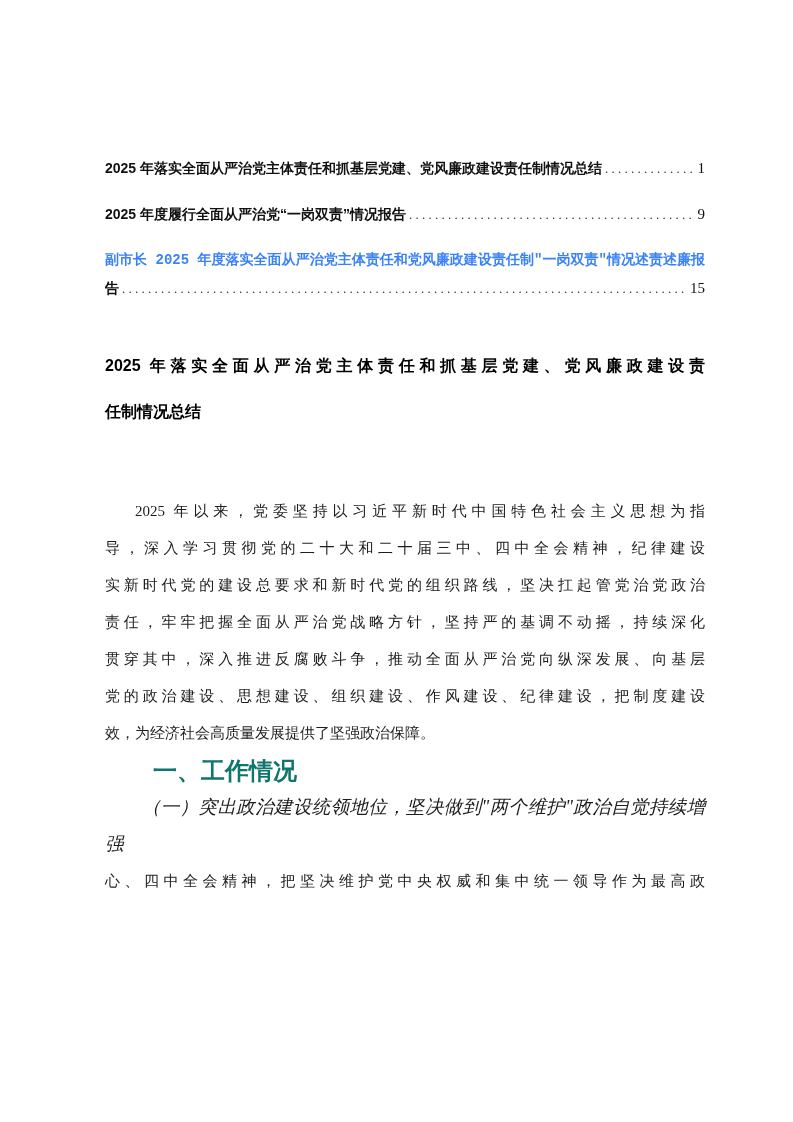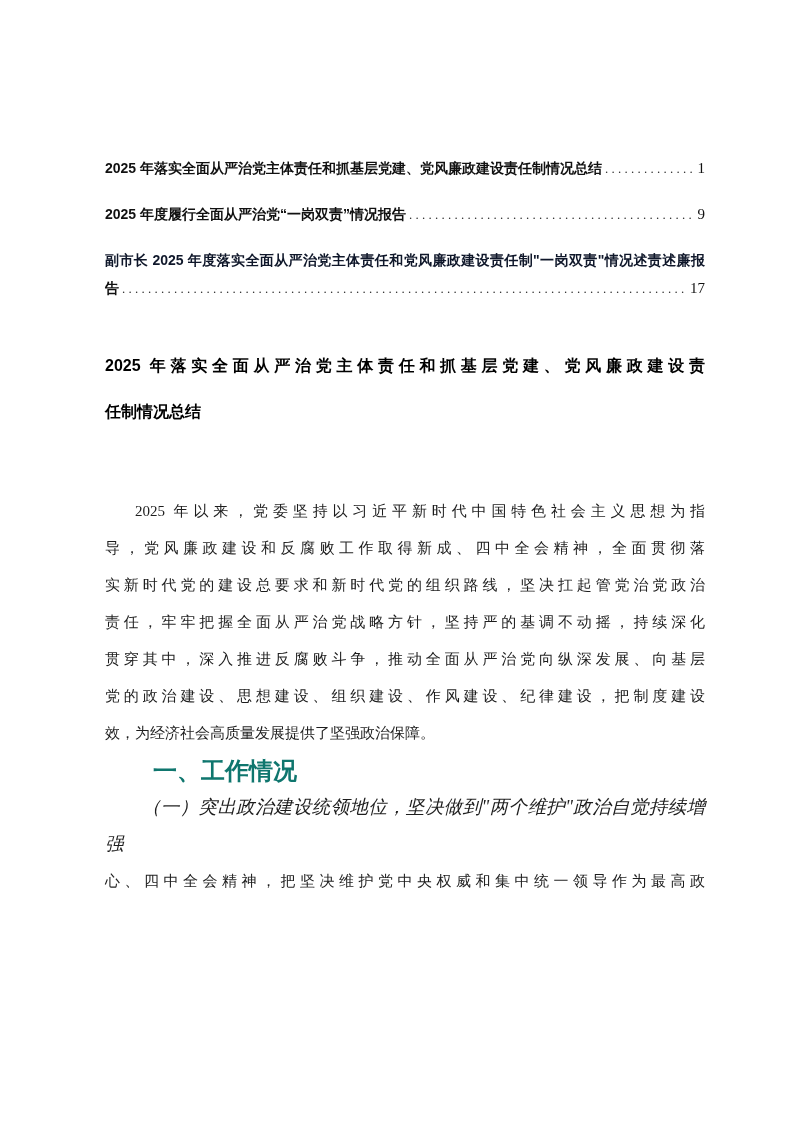--- a/index.html
+++ b/index.html
@@ -22,25 +22,25 @@
     line-height: 28px;
   }
   .toc-text {
     font-family: "Liberation Sans", sans-serif;
     font-weight: 700;
     font-size: 14px;
     color: #111;
     white-space: nowrap;
   }
   .toc-line-block {
-    font-family: Liberation Sans, sans-serif;
+    font-family: Liberation Mono, monospace;
     font-weight: 700;
     font-size: 14px;
     line-height: 28px;
-    color: #0f172a;
+    color: #3b82f6;
     text-align: justify;
     text-align-last: justify;
   }
   .toc-dots {
     flex: 1 1 auto;
     overflow: hidden;
     white-space: nowrap;
     margin: 0 3px;
     font-family: "Liberation Serif", serif;
     font-size: 13px;
@@ -137,34 +137,34 @@
         <span class="toc-dots"></span>
         <span class="toc-page">9</span>
       </div>
     </div>
 
     <div class="toc-item">
       <div class="toc-line-block">副市长 2025 年度落实全面从严治党主体责任和党风廉政建设责任制"一岗双责"情况述责述廉报</div>
       <div class="toc-row">
         <span class="toc-text">告</span>
         <span class="toc-dots"></span>
-        <span class="toc-page">17</span>
+        <span class="toc-page">15</span>
       </div>
     </div>
 
   </div>
 
   <div class="doc-title">
     <div class="title-line">2025 年落实全面从严治党主体责任和抓基层党建、党风廉政建设责</div>
     <div class="title-line last">任制情况总结</div>
   </div>
 
   <div class="intro">
     <div class="body-line first">2025 年以来，党委坚持以习近平新时代中国特色社会主义思想为指</div>
-    <div class="body-line">导，党风廉政建设和反腐败工作取得新成、四中全会精神，全面贯彻落</div>
+    <div class="body-line">导，深入学习贯彻党的二十大和二十届三中、四中全会精神，纪律建设</div>
     <div class="body-line">实新时代党的建设总要求和新时代党的组织路线，坚决扛起管党治党政治</div>
     <div class="body-line">责任，牢牢把握全面从严治党战略方针，坚持严的基调不动摇，持续深化</div>
     <div class="body-line">贯穿其中，深入推进反腐败斗争，推动全面从严治党向纵深发展、向基层</div>
     <div class="body-line">党的政治建设、思想建设、组织建设、作风建设、纪律建设，把制度建设</div>
     <div class="body-line last">效，为经济社会高质量发展提供了坚强政治保障。</div>
   </div>
 
   <div class="sec-heading">一、工作情况</div>
 
   <div>

